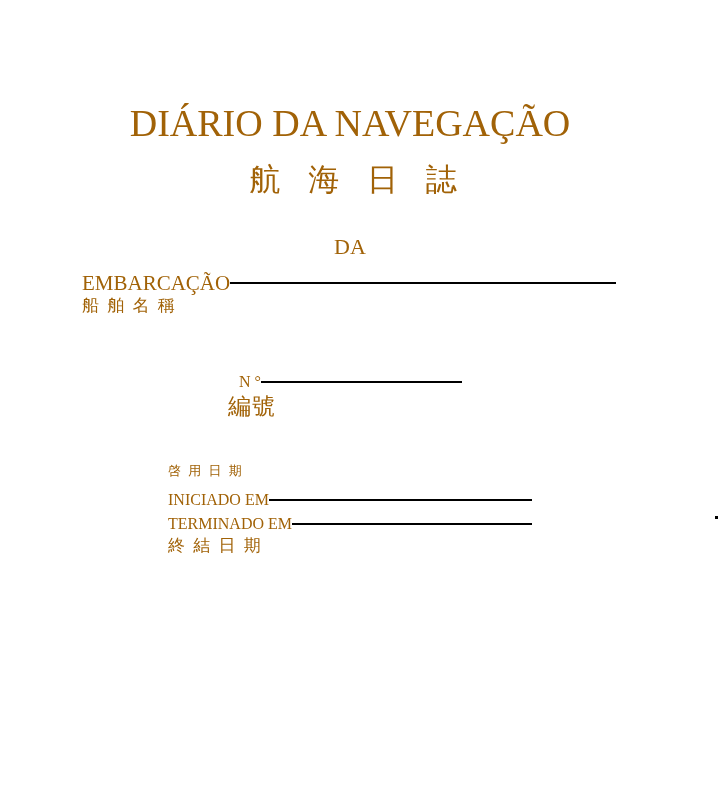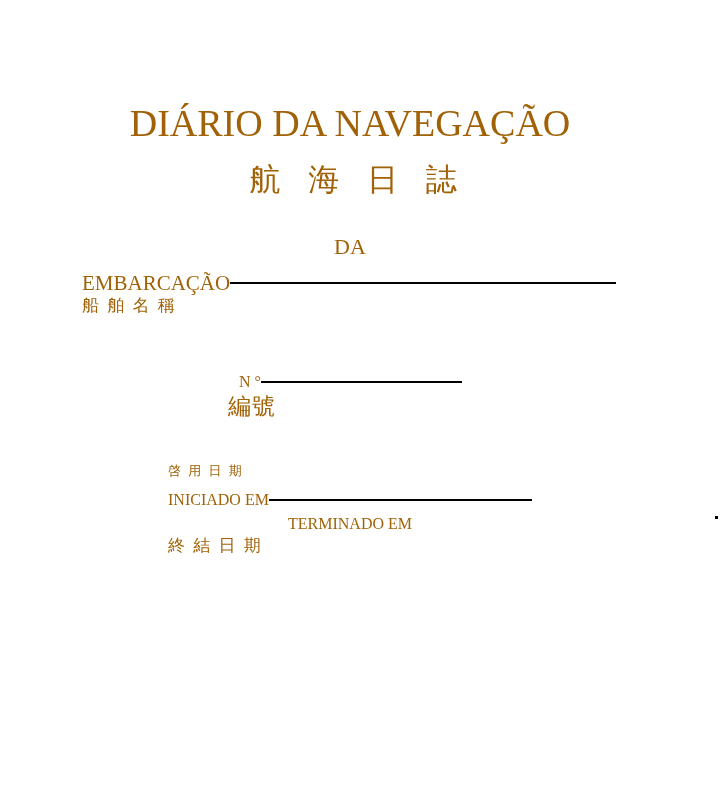--- a/index.html
+++ b/index.html
@@ -59,21 +59,21 @@
 
   .row-vessel     { top: 271px; left: 82px;  width: 534px; }
   .row-vessel .label { font-size: 21px; line-height: 24px; }
 
   .row-number     { top: 374px; left: 239px; width: 223px; }
   .row-number .label { font-size: 16px; line-height: 16px; }
 
   .row-started    { top: 444px; left: 168px; width: 364px; margin-top: 48px; }
   .row-started .label { font-size: 16px; line-height: 16px; }
 
-  .row-ended      { top: 516px; left: 168px; width: 364px; flex-direction: column; }
+  .row-ended      { top: 516px; left: 168px; width: 364px; }
   .row-ended .label { font-size: 16px; line-height: 15px; }
 
   .cjk {
     line-height: 1;
     white-space: nowrap;
   }
   .vessel-cn  { top: 297px; left: 82px;  font-size: 17px; letter-spacing: 2px; }
   .number-cn  { top: 395px; left: 228px; font-size: 23px; letter-spacing: 1px; }
   .started-cn { top: 464px; left: 168px; font-size: 13px; letter-spacing: 2px; }
   .ended-cn   { top: 537px; left: 168px; font-size: 17px; letter-spacing: 2px; }

